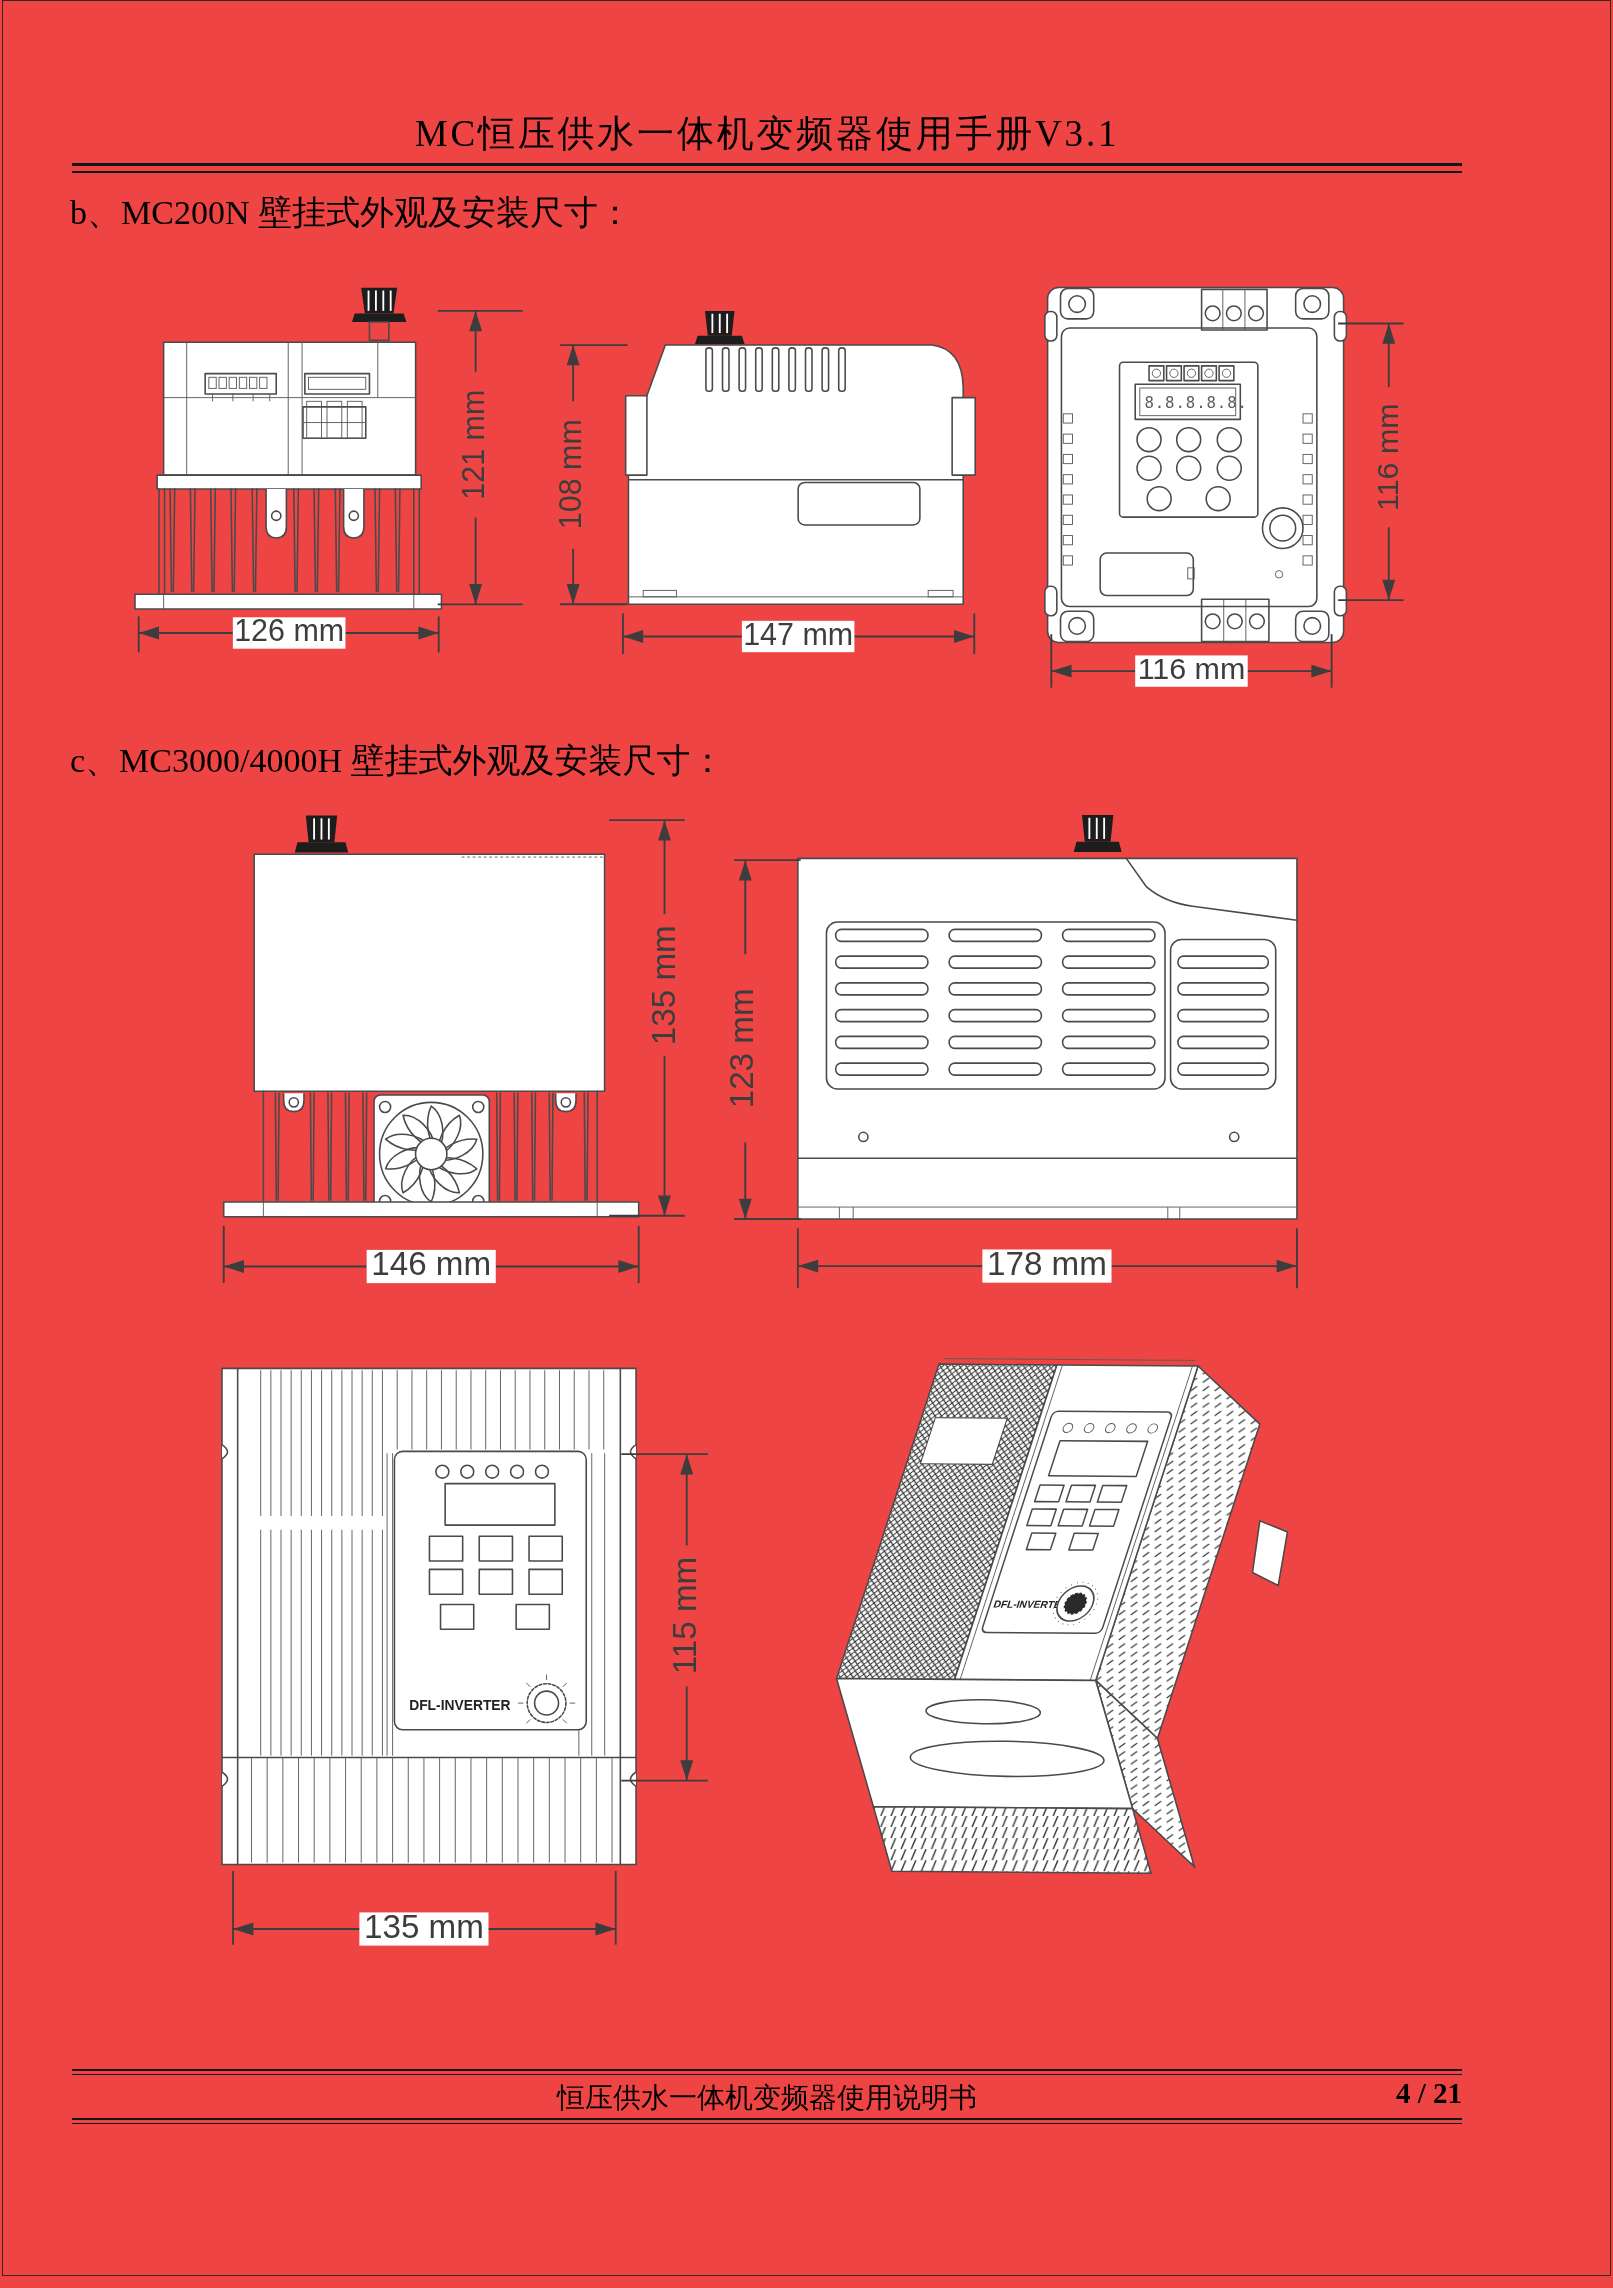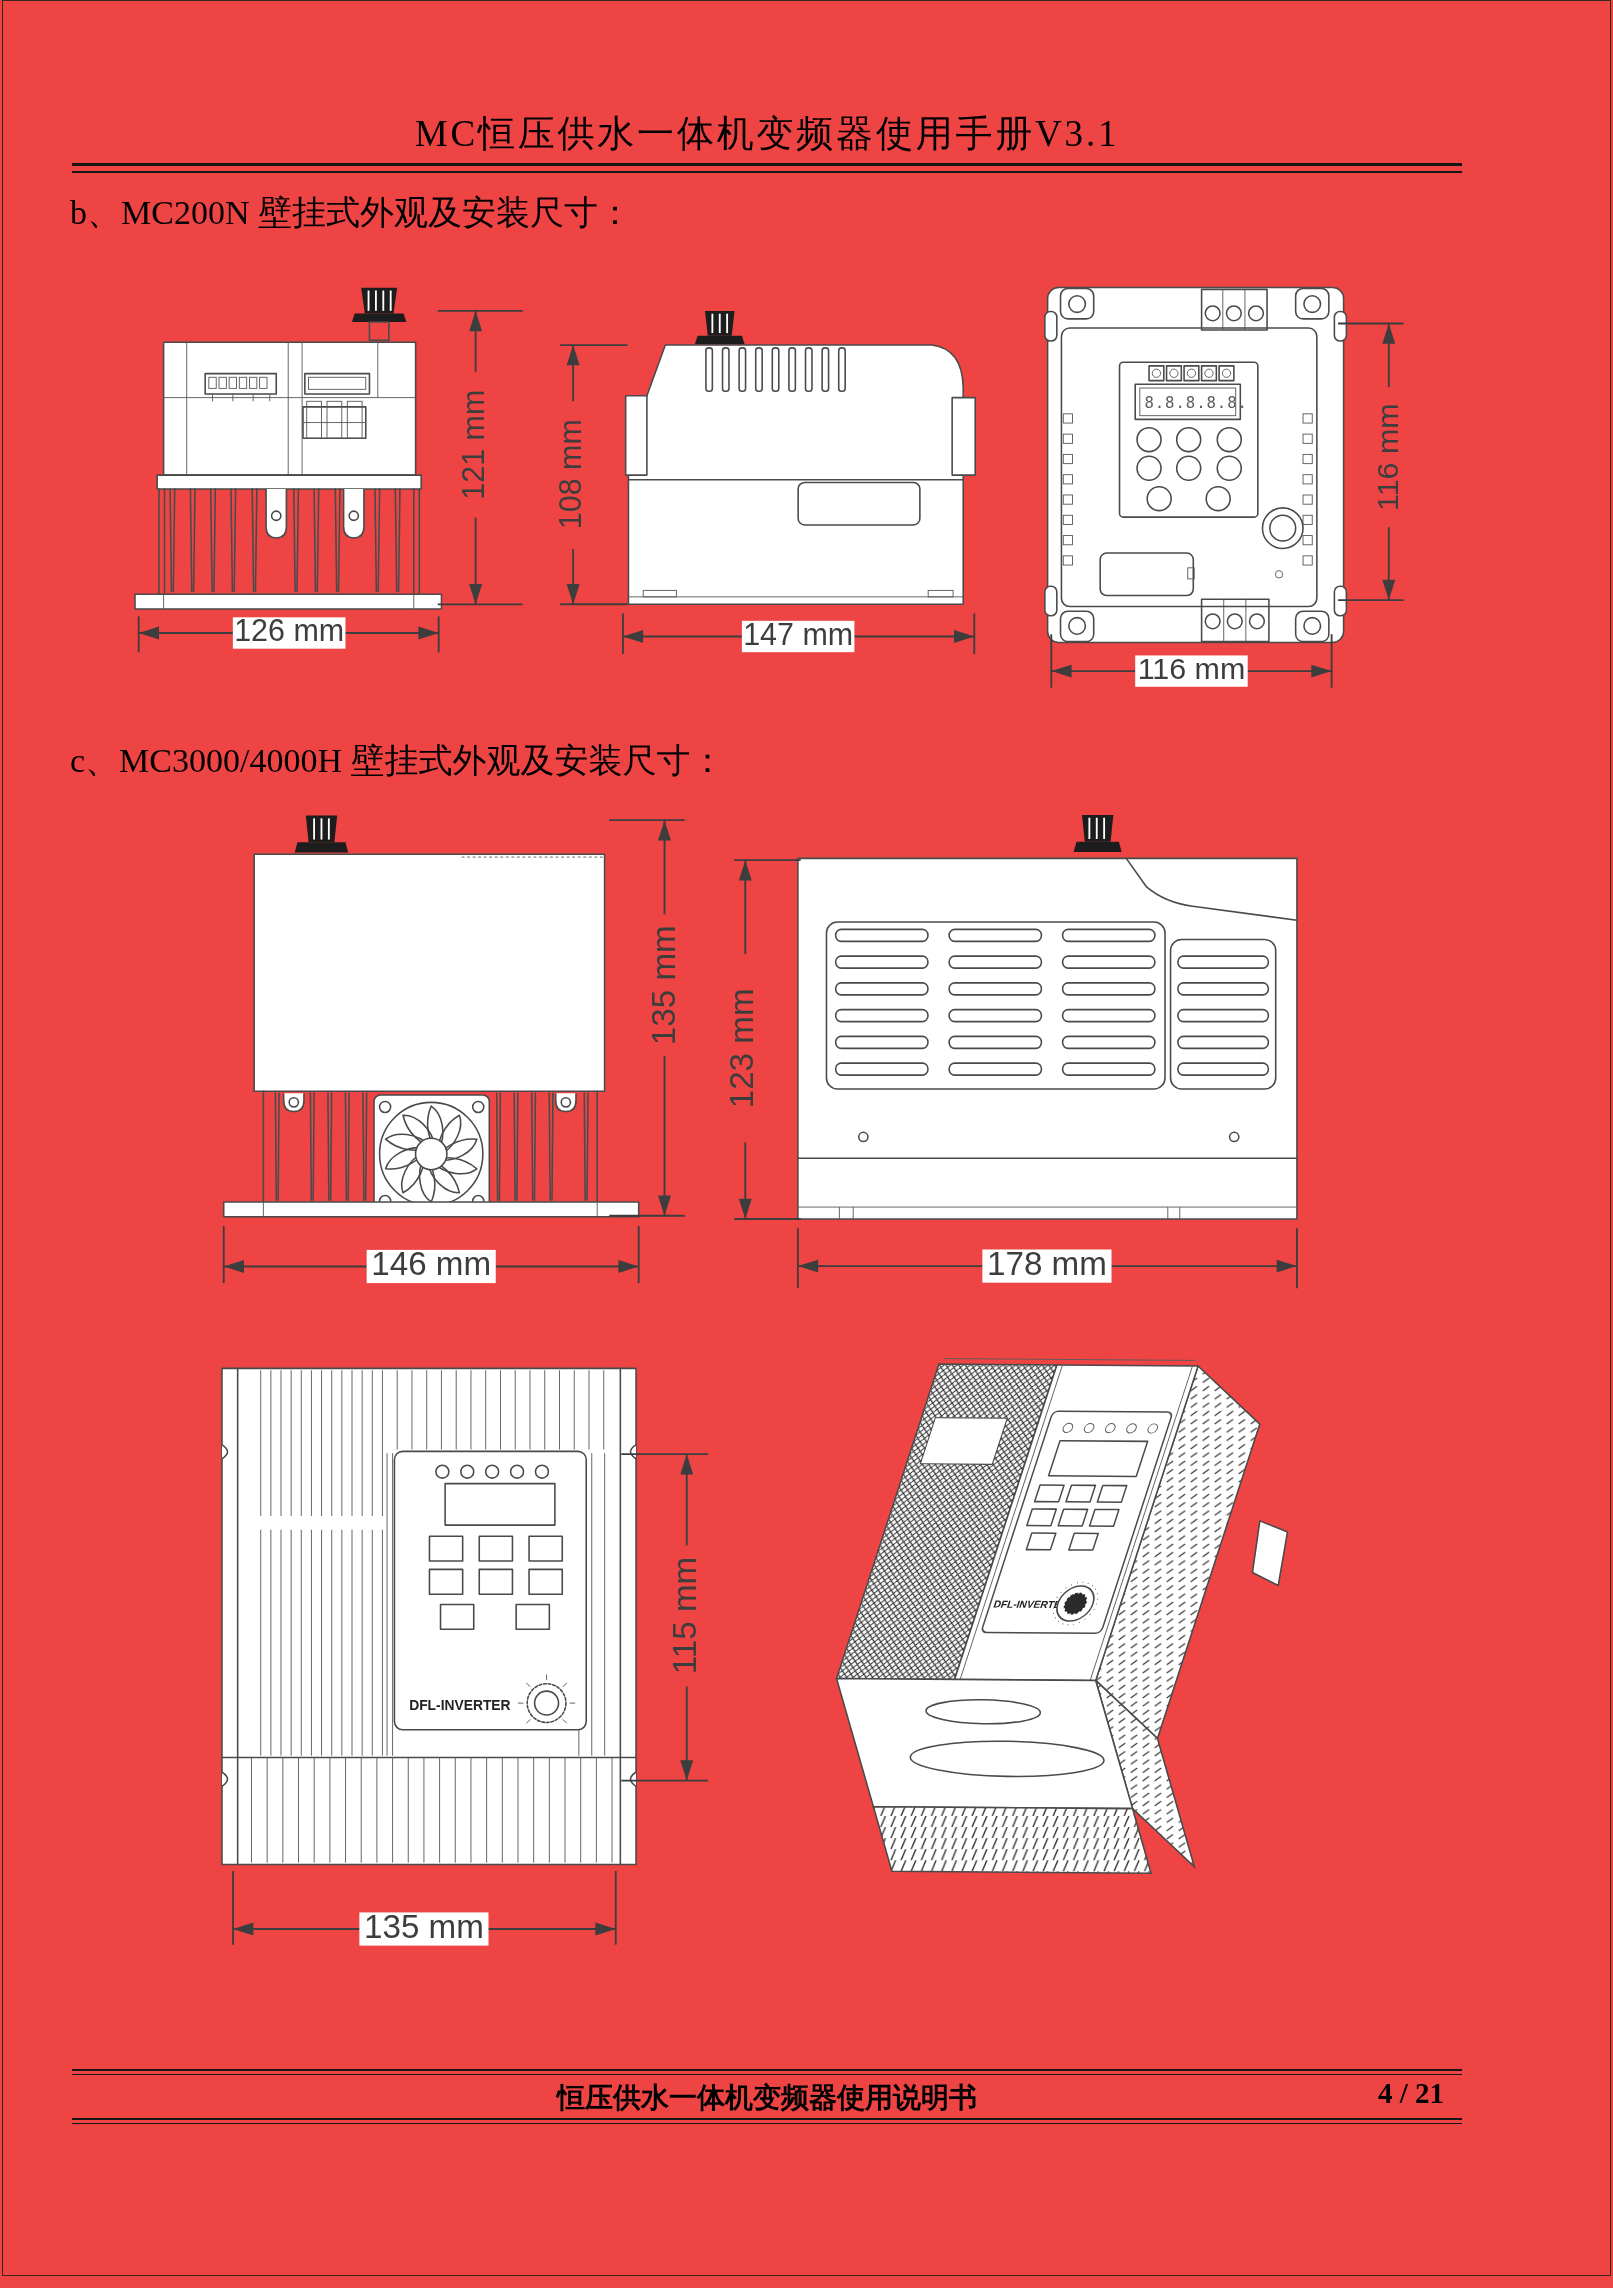--- a/index.html
+++ b/index.html
@@ -8,21 +8,21 @@
   .page-frame{position:absolute;left:1.8px;top:0;right:1.8px;bottom:13px;border:1.8px solid #35291f;pointer-events:none;}
   .hdr-title{position:absolute;left:72px;top:109px;width:1390px;text-align:center;
              font-size:37px;letter-spacing:2.8px;white-space:nowrap;}
   .rule-double{position:absolute;left:72px;width:1390px;height:4.6px;
                border-top:3.7px solid #151515;border-bottom:2.8px solid #151515;}
   .rule-hdr{top:163px;}
   .rule-ftr-top{top:2069px;height:2.8px;border-top:2.8px solid #151515;border-bottom:1.8px solid #151515;}
   .rule-ftr-bot{top:2118px;height:2.8px;border-top:2.8px solid #151515;border-bottom:1.8px solid #151515;}
   .sec-heading{position:absolute;left:70px;font-size:34px;white-space:nowrap;}
   .ftr-row{position:absolute;left:72px;top:2075px;width:1390px;height:41px;}
-  .ftr-title{position:absolute;left:0;width:100%;text-align:center;font-size:28px;font-weight:bold;top:3.7px;}
+  .ftr-title{position:absolute;left:0;width:100%;text-align:center;font-size:28px;font-weight:normal;top:3.7px;}
   .ftr-page{position:absolute;right:5.5px;top:1.8px;font-size:29px;font-weight:bold;}
   svg{position:absolute;overflow:visible;}
   .ln{fill:none;stroke:#4a4a4a;stroke-width:1.7;stroke-linejoin:round;stroke-linecap:round;}
   .lnw{fill:#fff;stroke:#4a4a4a;stroke-width:1.7;stroke-linejoin:round;}
   .tn{fill:none;stroke:#5a5a5a;stroke-width:1;}
   .dk{fill:#1d1d1d;stroke:none;}
   .st{fill:none;stroke:#fff;stroke-width:2;}
   .dim{fill:none;stroke:#3d3d3d;stroke-width:2;}
   .arr{fill:#3d3d3d;stroke:none;}
   .dimtxt{font-family:"Liberation Sans","DejaVu Sans",sans-serif;fill:#3d3d3d;}
@@ -571,16 +571,16 @@
 
     <path d="M61,530 L342,532 L362,602 L81,600 Z" fill="url(#c4fins)" stroke="#4a4a4a" stroke-width="1.7"></path>
 
     <line class="tn" x1="137" y1="44" x2="410" y2="46"></line>
   </svg>
 
   <div class="rule-double rule-ftr-top"></div>
   <div class="ftr-row">
     <div class="ftr-title">恒压供水一体机变频器使用说明书</div>
   </div>
-  <div class="ftr-page" style="right: 169px; position: absolute; top: 2077px;">4 / 21</div>
+  <div class="ftr-page" style="right: 151px; position: absolute; top: 2077px;">4 / 21</div>
   <div class="rule-double rule-ftr-bot"></div>
 </div>
 
 
 </body></html>

